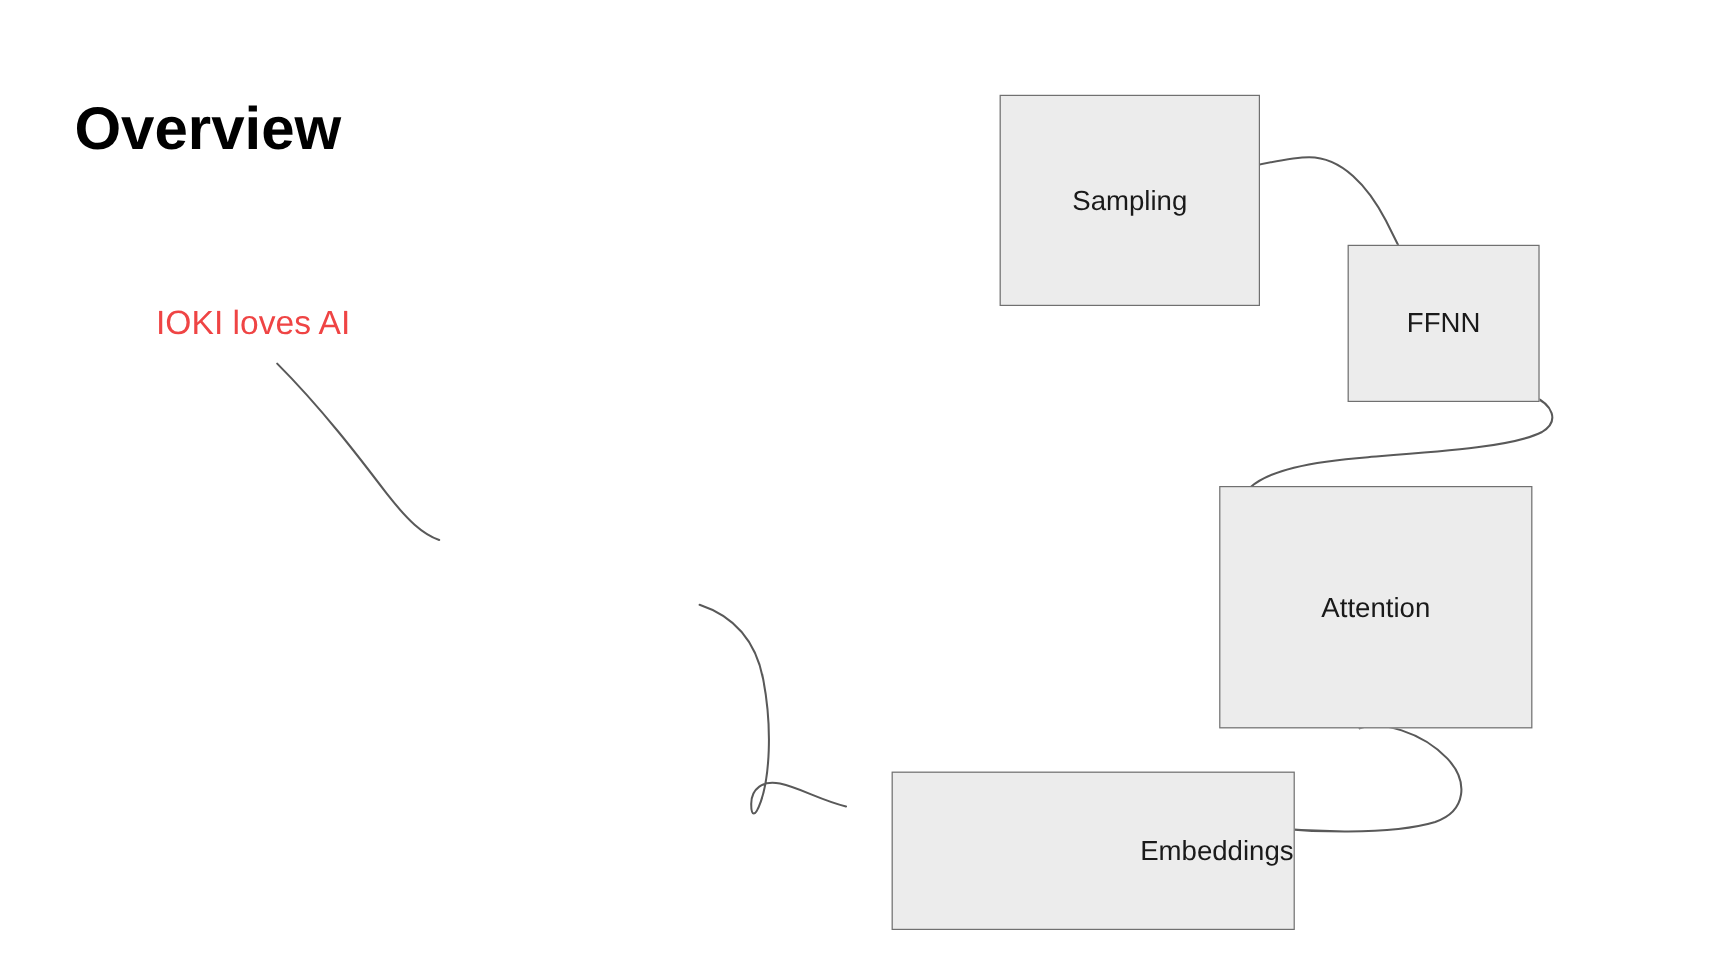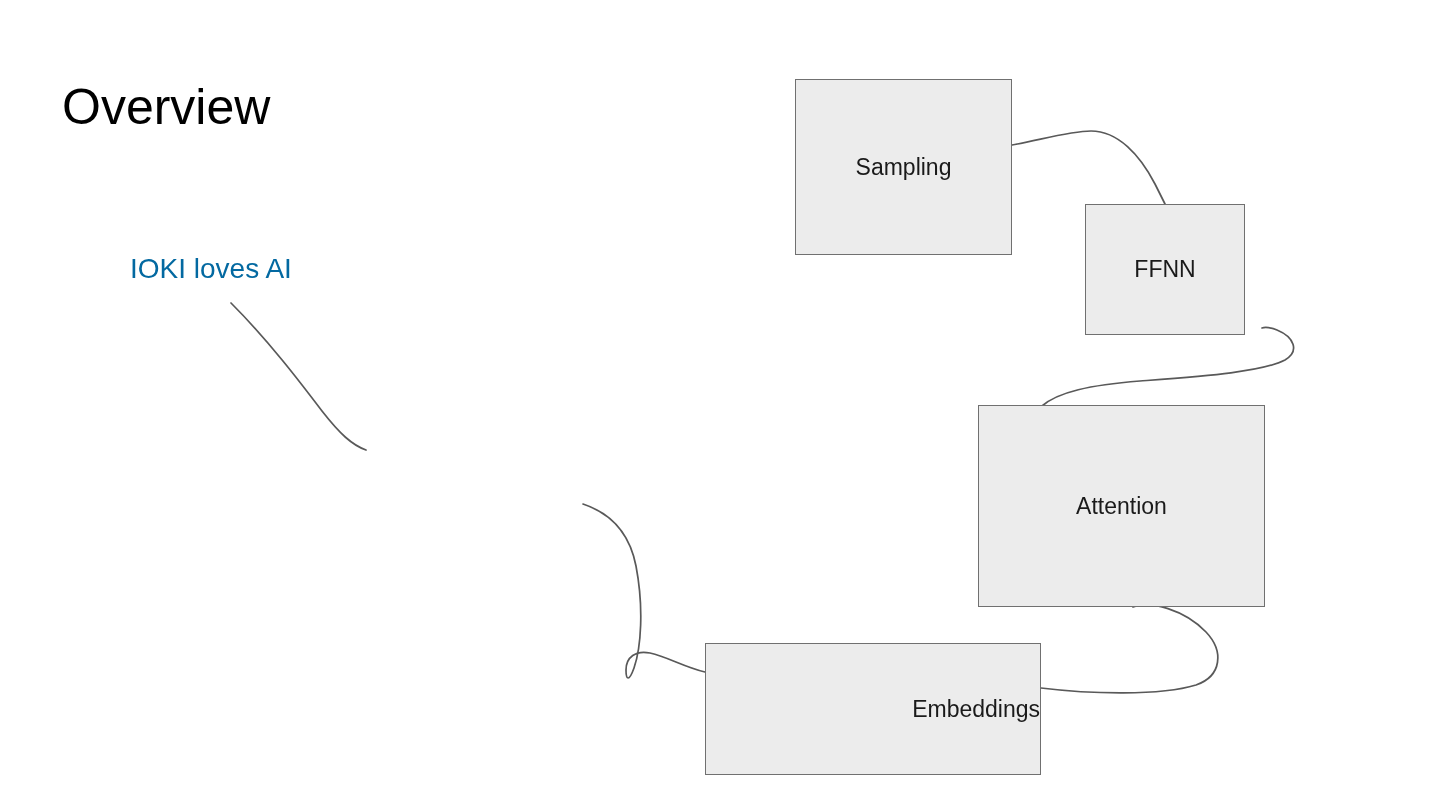--- a/index.html
+++ b/index.html
@@ -17,45 +17,47 @@
   }
   #slide-title {
     position: absolute;
     left: 62px;
     top: 82px;
     font-size: 50px;
     line-height: 1;
     color: #000000;
     letter-spacing: 0px;
     white-space: nowrap;
+    font-weight: bold;
   }
   #input-text {
     position: absolute;
     left: 130px;
     top: 255px;
     font-size: 28px;
     line-height: 1;
-    color: #0369a1;
+    color: #ef4444;
     white-space: nowrap;
   }
   #edges {
     position: absolute;
     left: 0;
     top: 0;
     width: 1440px;
     height: 810px;
   }
   .node {
     position: absolute;
     box-sizing: border-box;
     background: #ececec;
     border: 1.6px solid #707070;
     display: flex;
     align-items: center;
     justify-content: center;
+    margin-left: 38px;
   }
   .node-label {
     font-size: 23px;
     color: #1a1a1a;
     line-height: 1;
     white-space: nowrap;
     text-align: center;
   }
 </style>
 </head>
@@ -83,21 +85,21 @@
 
     <path d="M 1012,145 C 1040,140 1070,131 1091,131 C 1118,131 1140,155 1155,184
              C 1160,194 1163,200 1165,204"></path>
   </svg>
 
 
   <div class="node" style="left:705px; top:643px; width:336px; height:132px;justify-content:flex-end;">
     <span class="node-label">Embeddings</span>
   </div>
 
-  <div class="node" style="left:978px; top:405px; width:287px; height:202px;">
+  <div class="node" style="left:978px; top:405px; width:261px; height:202px;">
     <span class="node-label">Attention</span>
   </div>
 
   <div class="node" style="left:1085px; top:204px; width:160px; height:131px;">
     <span class="node-label">FFNN</span>
   </div>
 
   <div class="node" style="left:795px; top:79px; width:217px; height:176px;">
     <span class="node-label">Sampling</span>
   </div>

